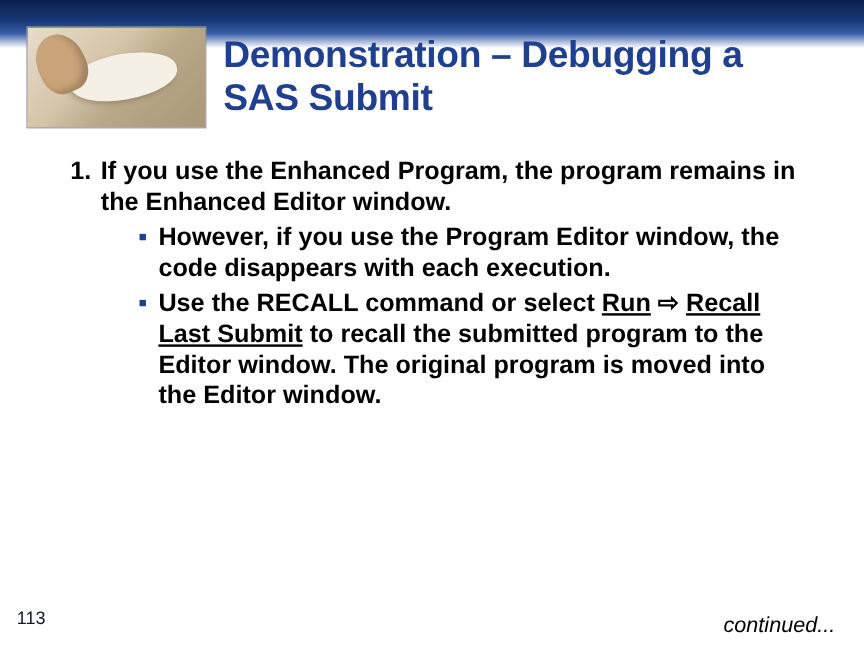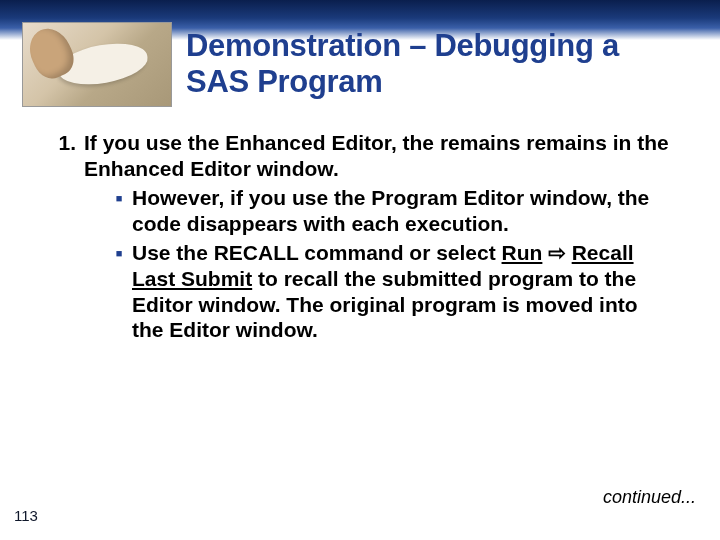--- a/index.html
+++ b/index.html
@@ -14,34 +14,34 @@
   .num-item { display: flex; margin-bottom: 2px; }
   .num { flex: 0 0 28px; text-align: right; padding-right: 8px; font-weight: bold; }
   .num-text { flex: 1; font-weight: bold; }
   .sub { margin-left: 50px; margin-top: 4px; }
   .sub-item { display: flex; margin-bottom: 4px; }
   .sqbul { flex: 0 0 26px; font-size: 11px; color: #1f3f8f; padding-top: 7px; text-align: center; }
   .sub-text { flex: 1; font-weight: bold; }
   .u { text-decoration: underline; }
   .arrow { font-family: Arial, sans-serif; }
   .pagenum { position: absolute; left: 14px; bottom: 16px; font-size: 15px; color: #0f172a; }
-  .cont { position: absolute; right: 24px; bottom: 32px; font-size: 18px; font-style: italic; color: #000; }
+  .cont { position: absolute; right: 24px; bottom: 8px; font-size: 18px; font-style: italic; color: #000; }
 </style>
 </head>
 <body>
 
 <div class="slide">
   <div class="topband"></div>
   <div class="thumb"></div>
-  <div class="title">Demonstration – Debugging a SAS Program</div>
+  <div class="title">Demonstration – Debugging a SAS Submit</div>
 
   <div class="body">
     <div class="num-item">
       <div class="num">1.</div>
-      <div class="num-text">If you use the Enhanced Editor, the remains remains in the Enhanced Editor window.</div>
+      <div class="num-text">If you use the Enhanced Program, the program remains in the Enhanced Editor window.</div>
     </div>
     <div class="sub">
       <div class="sub-item">
         <div class="sqbul">■</div>
         <div class="sub-text">However, if you use the Program Editor window, the code disappears with each execution.</div>
       </div>
       <div class="sub-item">
         <div class="sqbul">■</div>
         <div class="sub-text">Use the RECALL command or select <span class="u">Run</span> <span class="arrow">⇨</span> <span class="u">Recall Last Submit</span> to recall the submitted program to the Editor window. The original program is moved into the Editor window.</div>
       </div>

